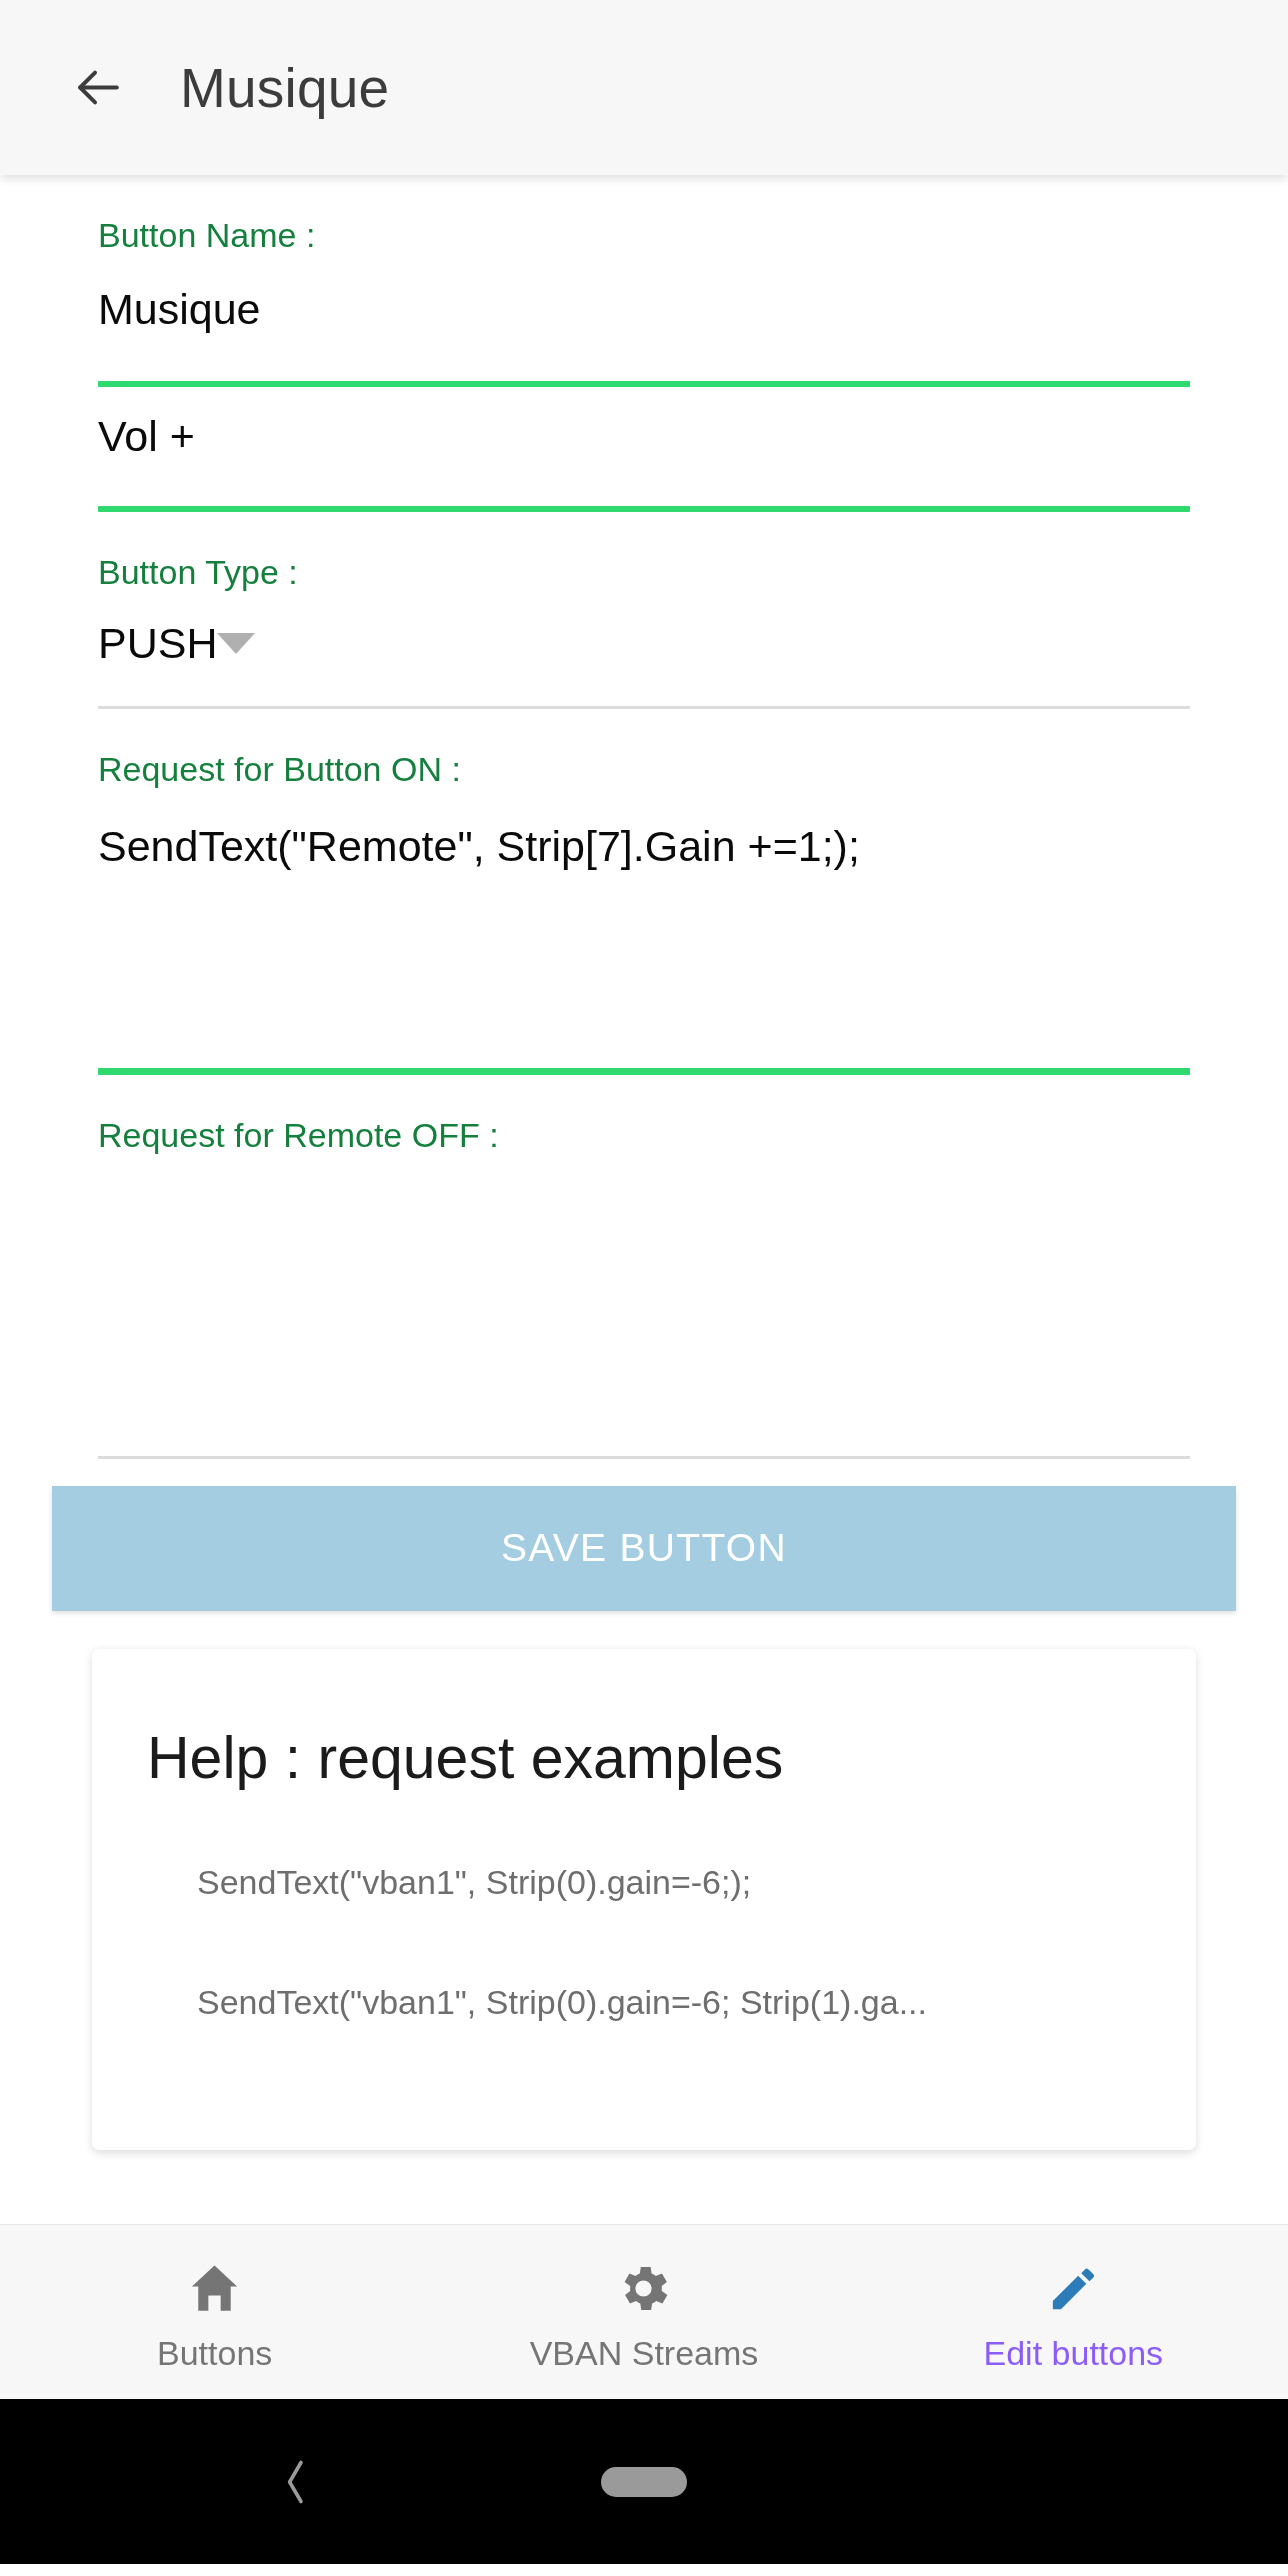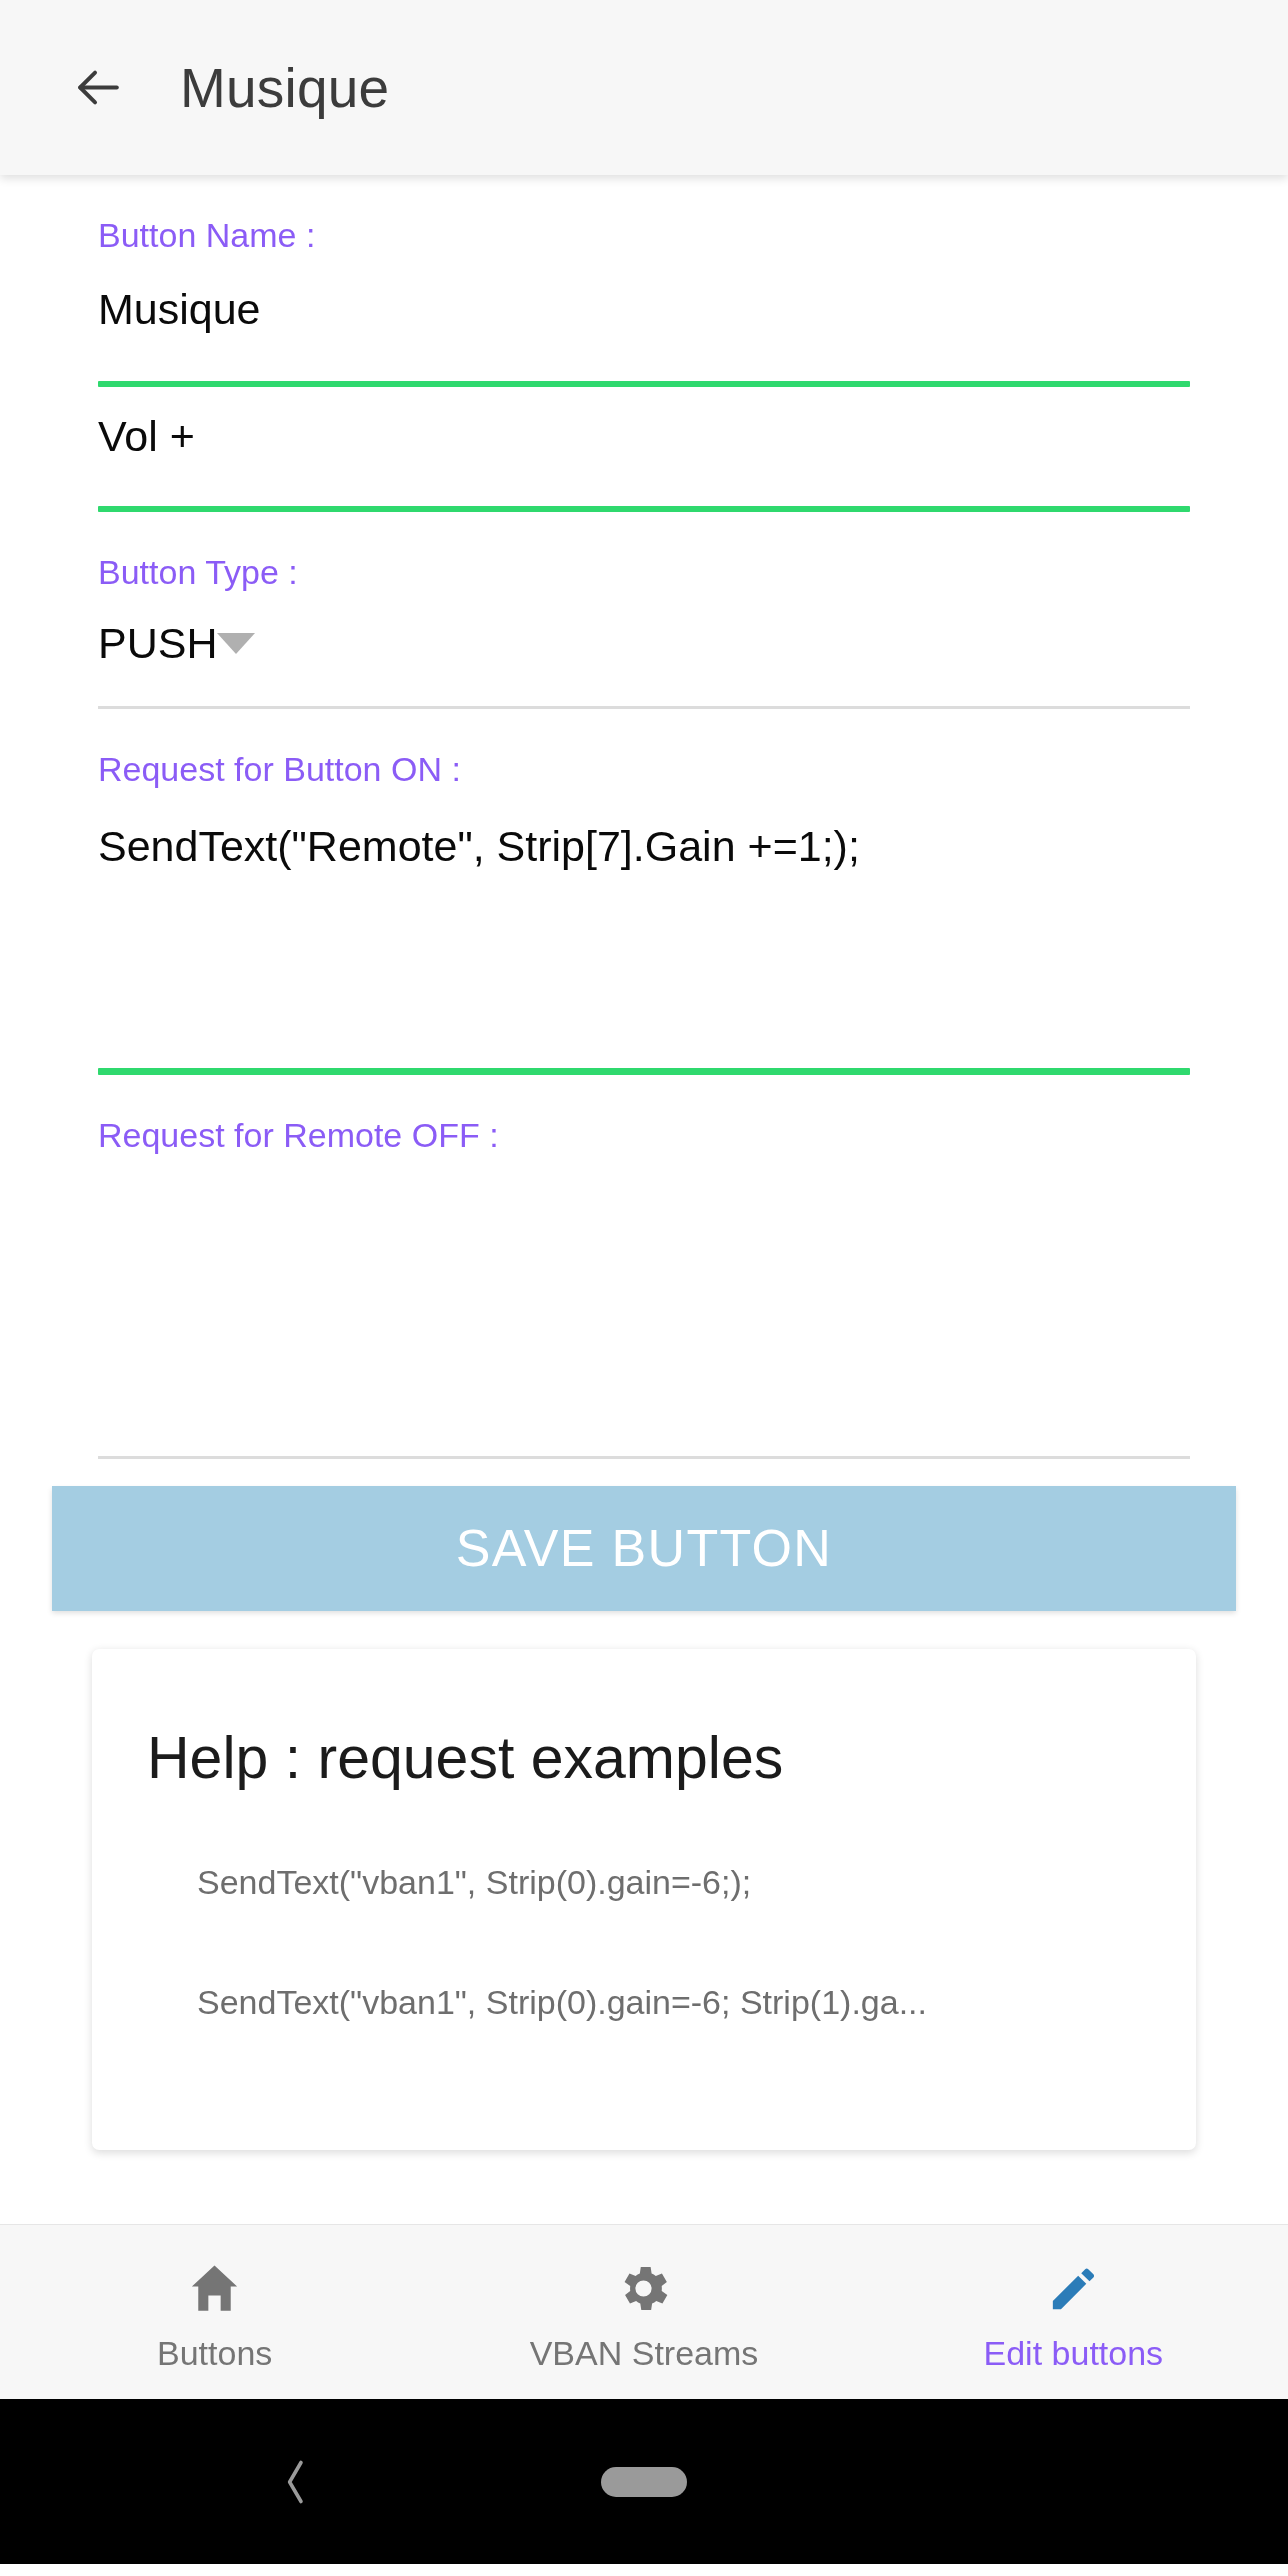--- a/index.html
+++ b/index.html
@@ -24,21 +24,21 @@
     font-size:55px; color:#3c3c3c; font-weight:400;
     margin-left:39px; letter-spacing:0.2px; white-space:nowrap;
   }
 
   
   .body-area { flex:1; position:relative; background:#ffffff; overflow:hidden; }
   .form { padding:0 98px; }
 
   .field { position:relative; }
   .field-label {
-    font-size:34px; color:#8b5cf6; font-weight:400;
+    font-size:34px; color:#15803d; font-weight:400;
     padding-top:38px; padding-bottom:3.6px; line-height:1.35; white-space:nowrap;
   }
   .field-value {
     font-size:43px; color:#0a0a0a; font-weight:400; line-height:1.3;
     padding-top:21.5px; word-break:break-word;
   }
   .underline-green { height:6.3px; background:#2fd96e; border-radius:0.9px; }
   .underline-gray  { height:2.7px; background:#dcdcdc; }
 
   
@@ -58,21 +58,21 @@
   
   .f5 .field-value { padding-top:23px; min-height:54px; }
   .f5 .ta-space { height:240px; }
 
   
   .save-wrap { padding:0 52px; margin-top:27px; }
   .save-btn {
     background:#a4cde2; height:125px; display:flex; align-items:center; justify-content:center;
     cursor:pointer; box-shadow:0 2.7px 5.4px rgba(0,0,0,0.13);
   }
-  .save-btn-label { color:#ffffff; font-size:52px; letter-spacing:1.3px; font-weight:400; }
+  .save-btn-label { color:#ffffff; font-size:39px; letter-spacing:1.3px; font-weight:400; }
 
   
   .help-card-wrap { padding:0 92px; margin-top:38px; }
   .help-card {
     background:#ffffff; border-radius:7.2px;
     box-shadow:0 2.7px 9px rgba(0,0,0,0.14);
     padding:52px 55px 0 55px; min-height:501px;
   }
   .help-title { font-size:59px; color:#1b1b1b; font-weight:400; line-height:1.25; padding-top:21.5px; }
   .help-list { margin-top:63px; }

